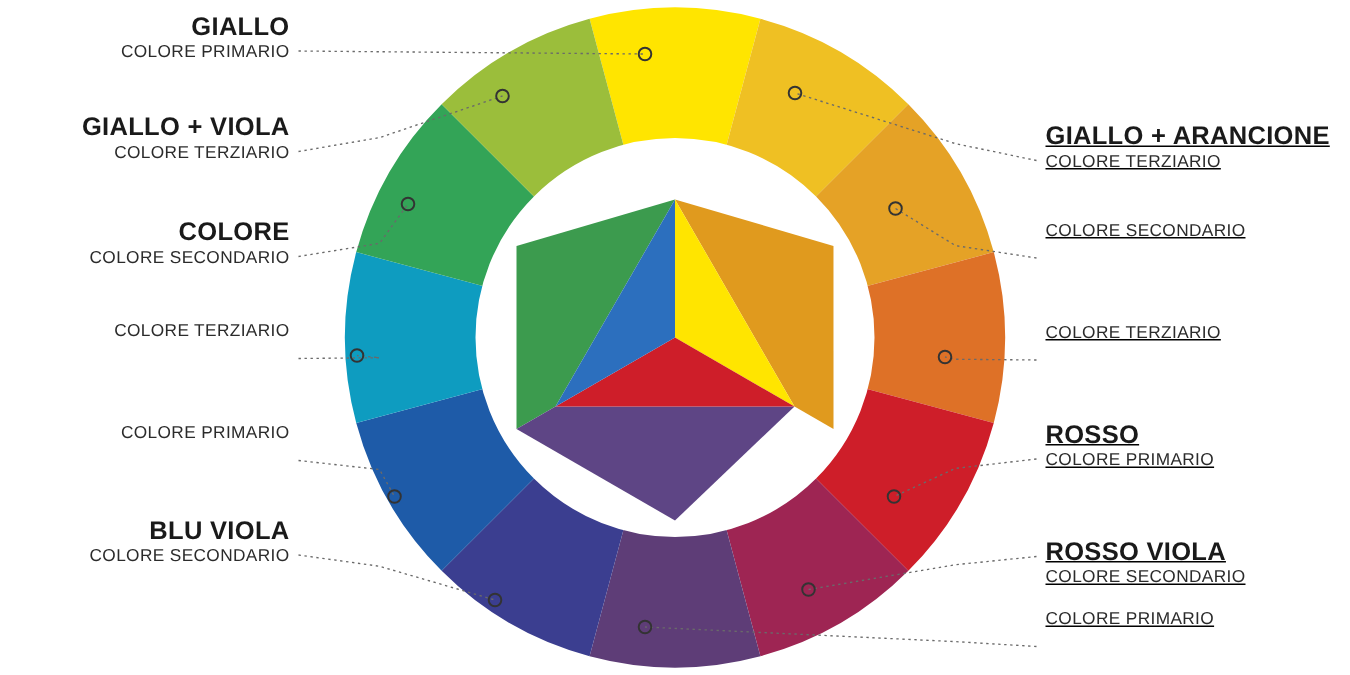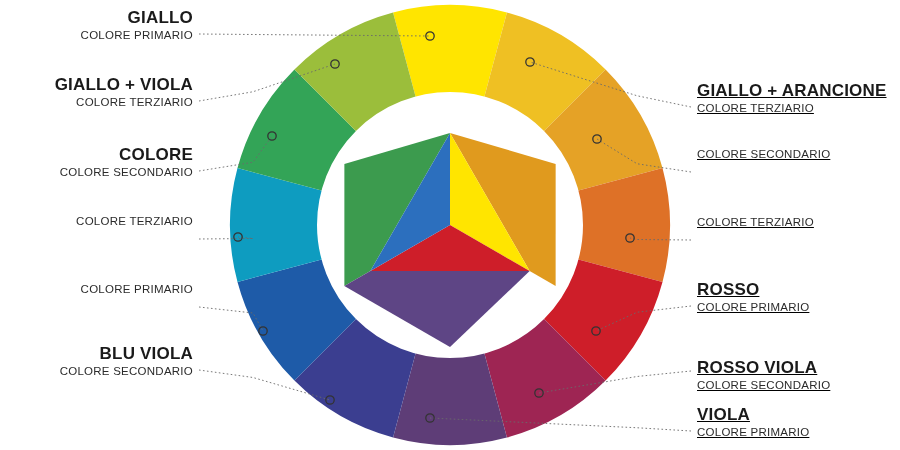--- a/index.html
+++ b/index.html
@@ -142,18 +142,17 @@
       </div>
       <div class="label right" style="top: 280px; left: 697px;">
         <span class="lbl-name">ROSSO</span>
         <span class="lbl-sub">COLORE PRIMARIO</span>
       </div>
       <div class="label right" style="top: 358px; left: 697px;">
         <span class="lbl-name">ROSSO VIOLA</span>
         <span class="lbl-sub">COLORE SECONDARIO</span>
       </div>
       <div class="label right" style="top: 405px; left: 697px;">
-        <span class="lbl-name">VIOLA</span>
         <span class="lbl-sub">COLORE PRIMARIO</span>
       </div>
     </div>
 
 </div>
 
 </body></html>

